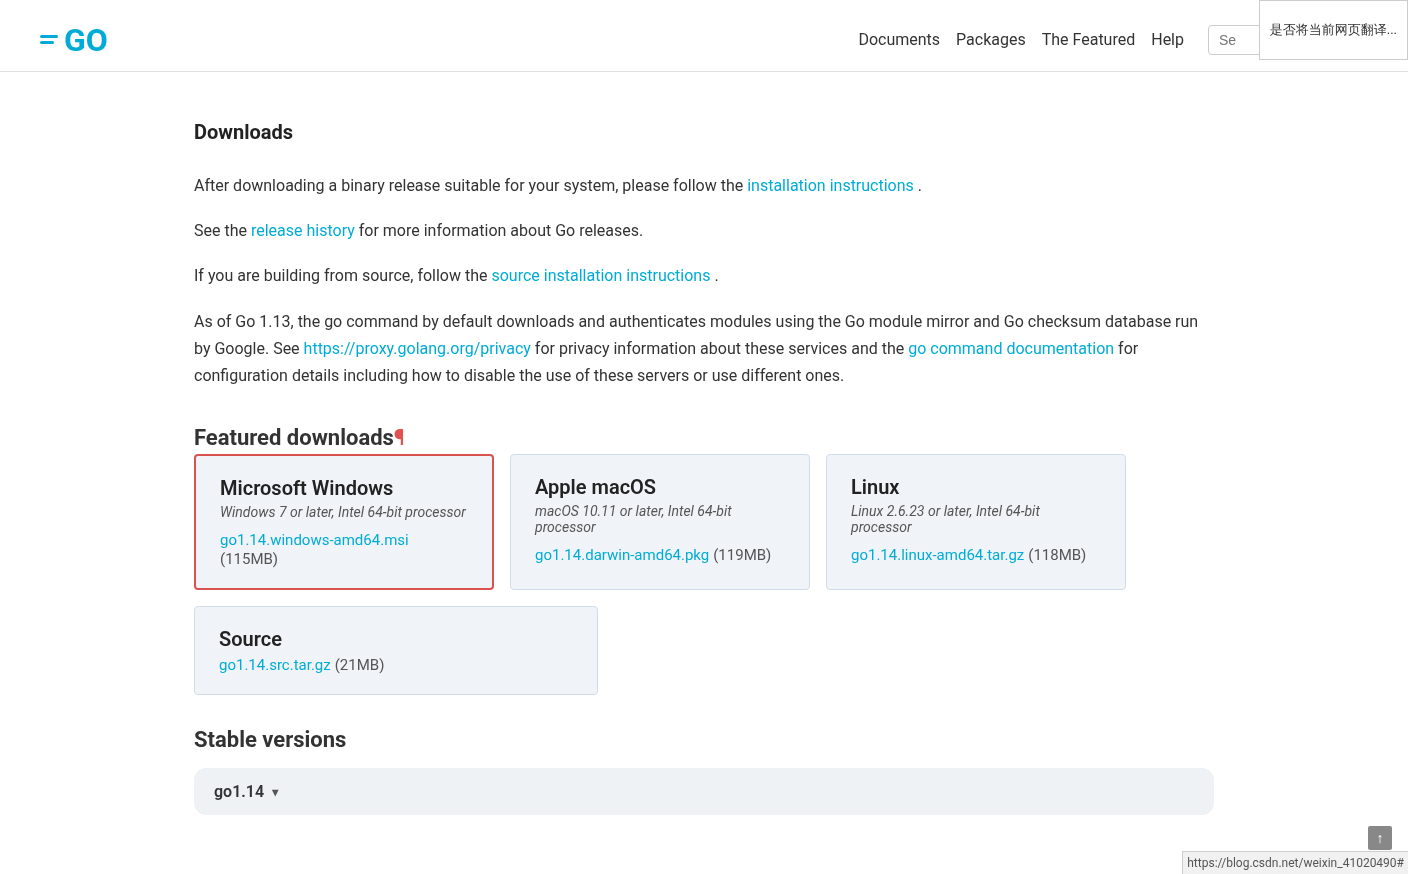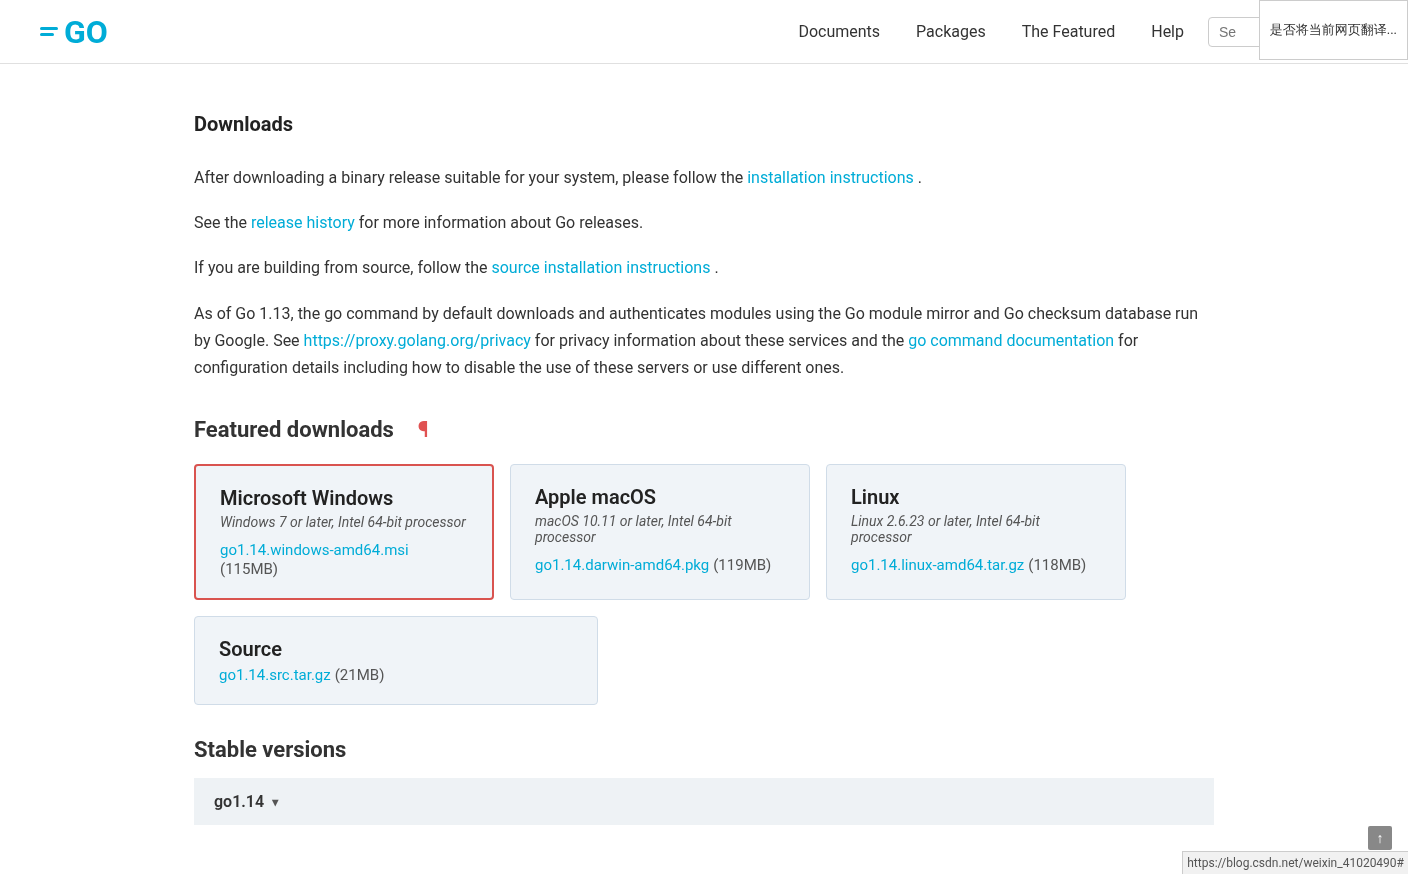--- a/index.html
+++ b/index.html
@@ -6,20 +6,21 @@
     body { font-family: -apple-system, BlinkMacSystemFont, 'Segoe UI', Roboto, sans-serif; font-size: 16px; color: #333; background: #fff; }
 
     
     .header {
       display: flex;
       align-items: center;
       padding: 8px 40px;
       height: 64px;
       border-bottom: 1px solid #e0e0e0;
       background: #fff;
+      margin-top: 8px;
     }
     .logo-area {
       display: flex;
       align-items: center;
       margin-right: auto;
     }
     .go-logo {
       display: flex;
       align-items: center;
       gap: 6px;
@@ -40,21 +41,21 @@
     .go-logo-text {
       font-size: 32px;
       font-weight: 700;
       color: #00ACD7;
       line-height: 1;
     }
 
     .nav {
       display: flex;
       align-items: center;
-      gap: 36px;
+      gap: 16px;
       margin-right: 24px;
     }
     .nav a {
       text-decoration: none;
       color: #333;
       font-size: 16px;
     }
 
     .search-box {
       border: 1px solid #ccc;
@@ -102,24 +103,24 @@
     .intro a {
       color: #00ACD7;
       text-decoration: none;
     }
 
     
     h2.section-title {
       font-size: 22px;
       font-weight: 700;
       margin-top: 36px;
-      margin-bottom: 22px;
-      display: flex;
-      align-items: center;
-      gap: 24px;
+      margin-bottom: 4px;
+      display: flex;
+      align-items: center;
+      gap: 0;
     }
     .section-anchor {
       color: #e05252;
       font-size: 22px;
       text-decoration: none;
     }
 
     .download-grid {
       display: flex;
       flex-wrap: wrap;
@@ -171,21 +172,21 @@
     h2.stable-title {
       font-size: 22px;
       font-weight: 700;
       margin-bottom: 16px;
       margin-top: 12px;
     }
 
     .version-row {
       background: #eef2f5;
       padding: 14px 20px;
-      border-radius: 0;
+      border-radius: 12px;
       display: flex;
       align-items: center;
       gap: 8px;
       font-size: 16px;
       font-weight: 600;
       cursor: pointer;
     }
 
     .version-arrow {
       display: inline-block;

